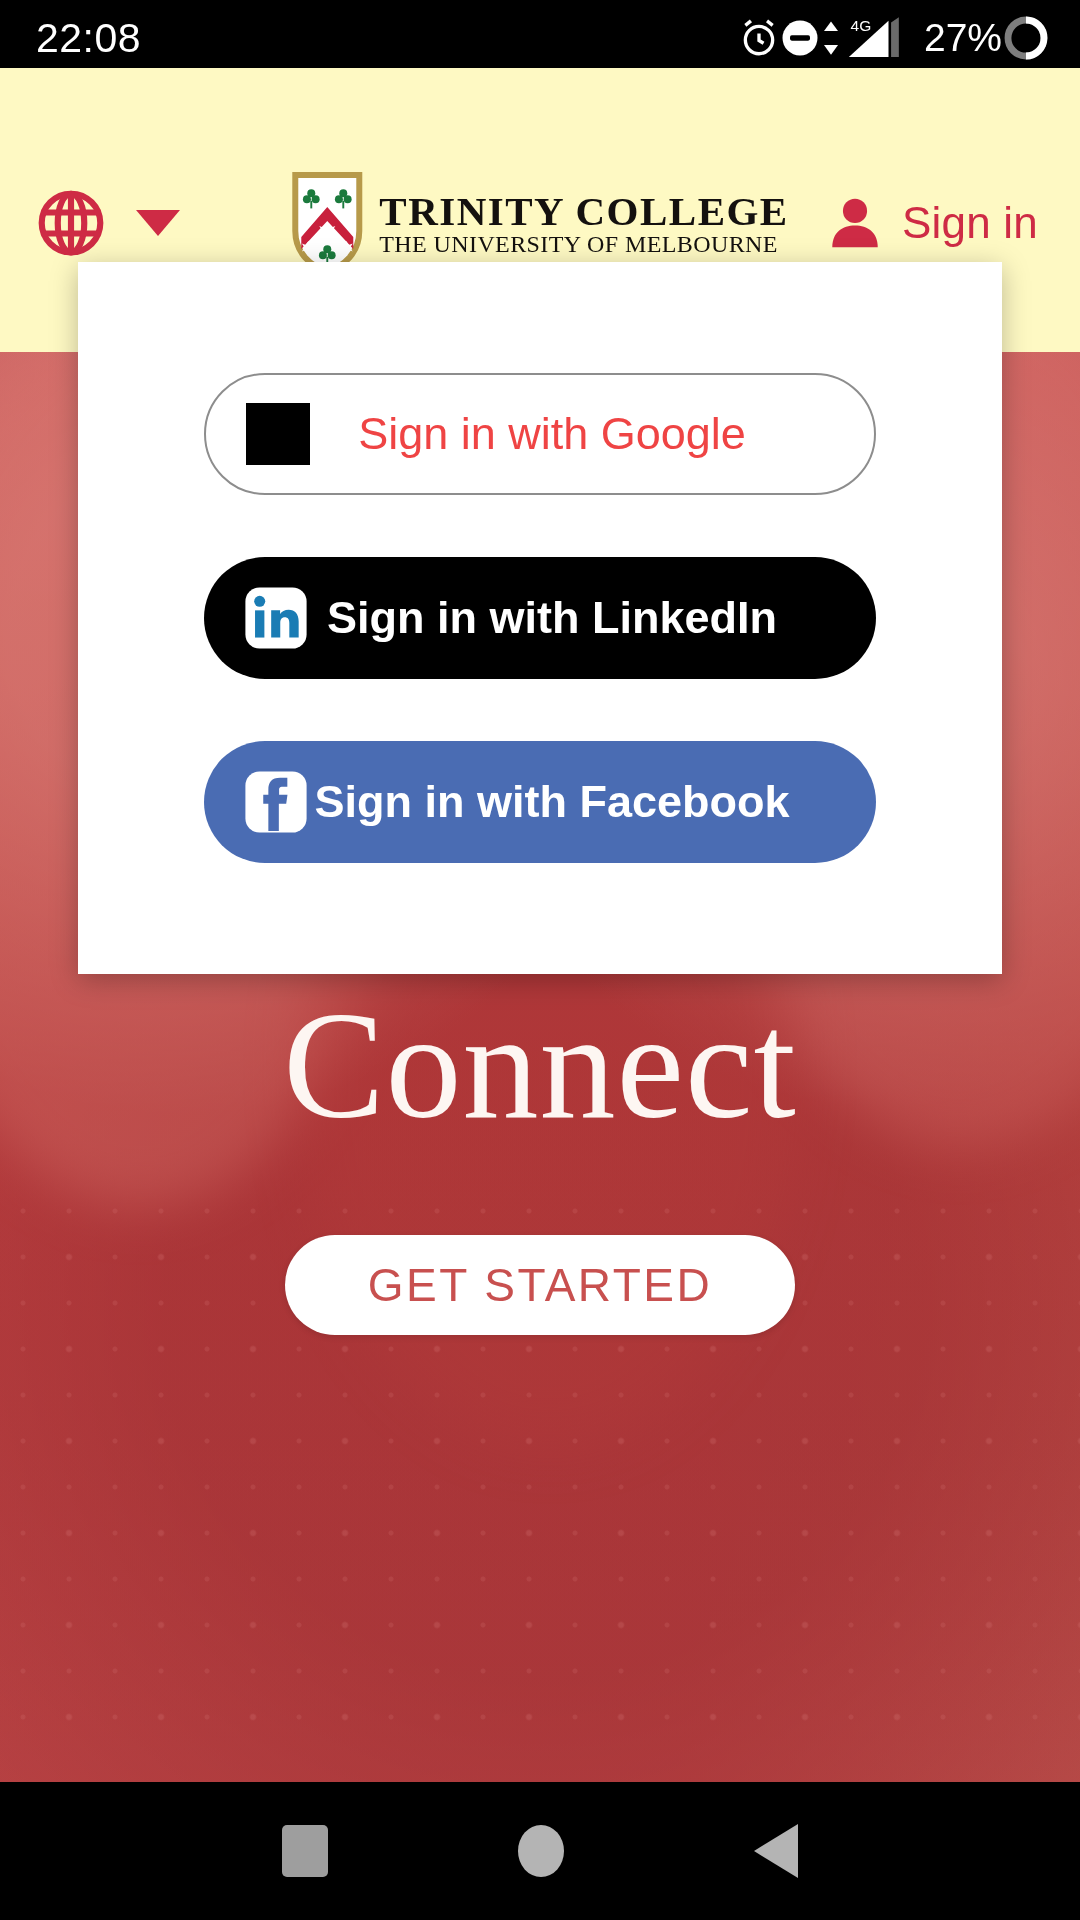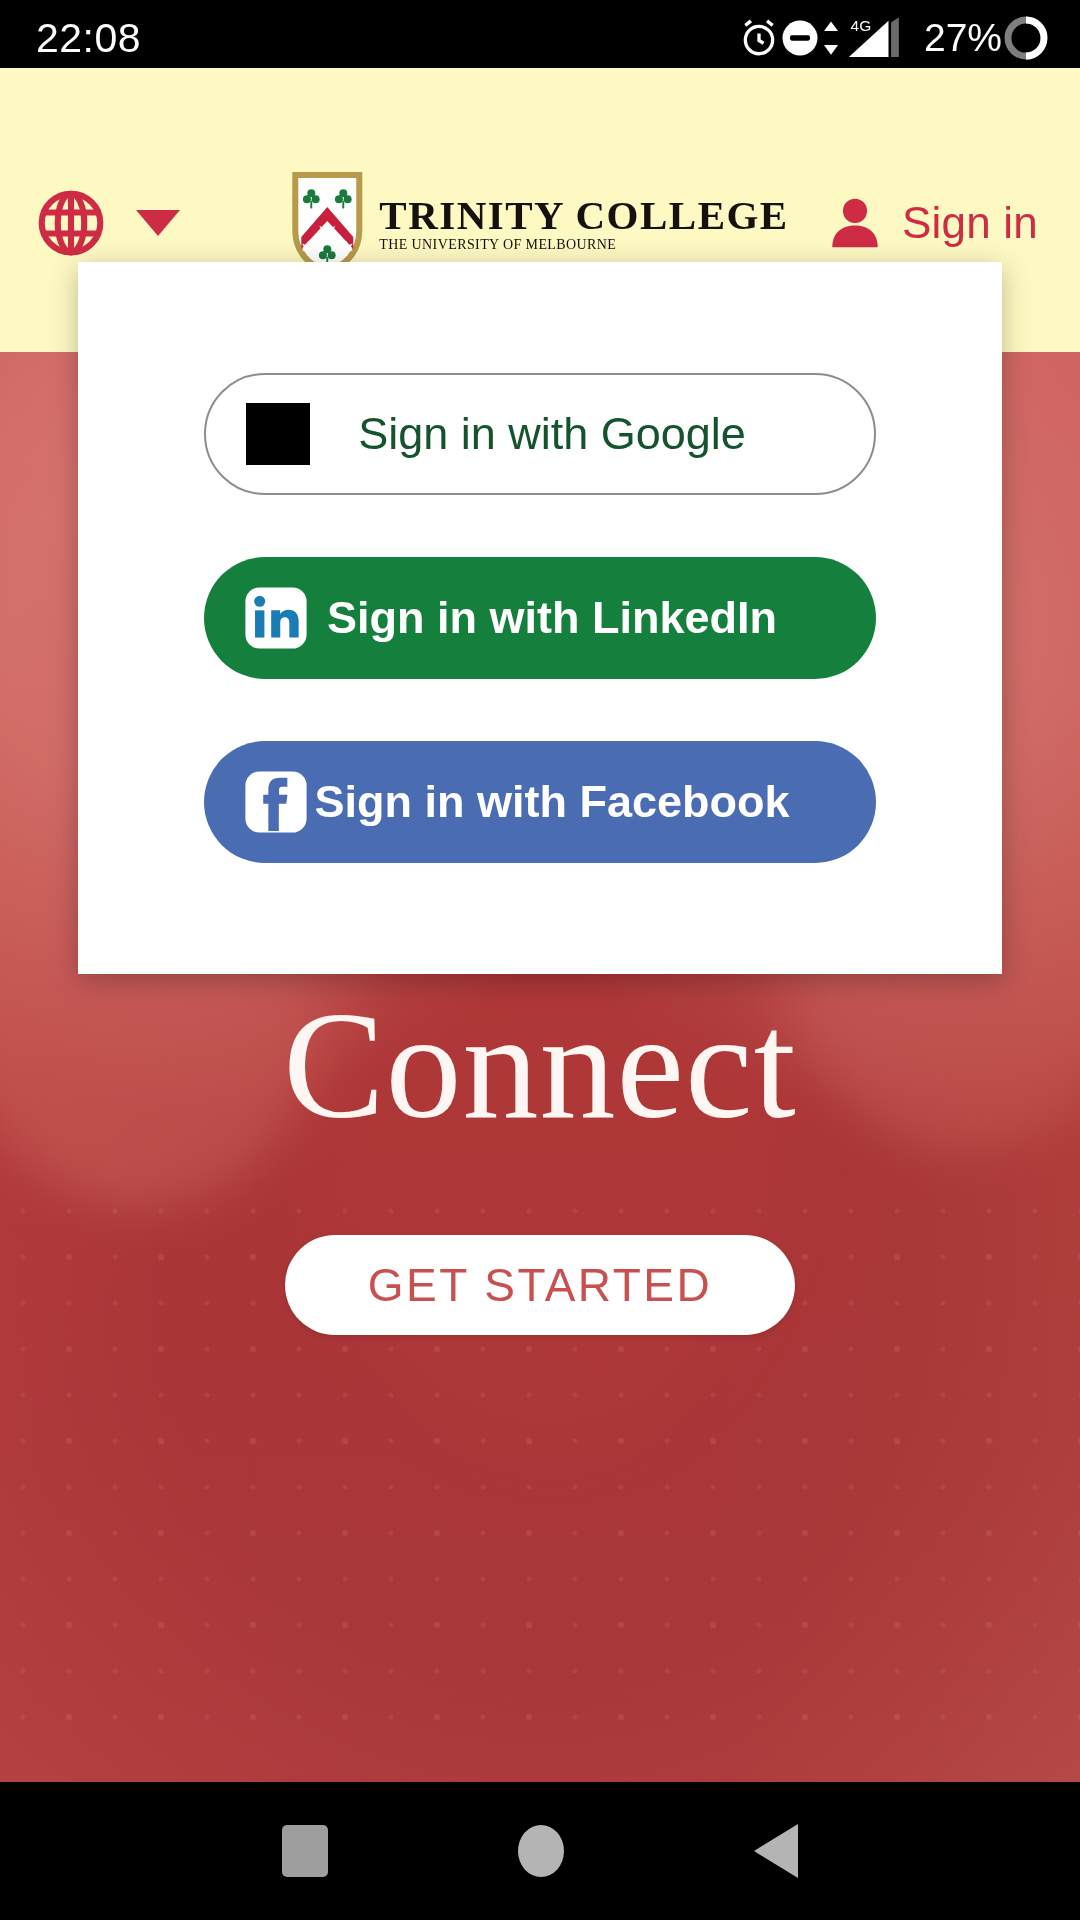--- a/index.html
+++ b/index.html
@@ -94,21 +94,21 @@
   .brand-name {
     font-family: "Liberation Serif", serif;
     font-weight: bold;
     font-size: 41px;
     letter-spacing: 1.5px;
     color: #14110f;
     white-space: nowrap;
   }
   .brand-sub {
     font-family: "Liberation Serif", serif;
-    font-size: 14px;
+    font-size: 24px;
     letter-spacing: 0.4px;
     color: #14110f;
     white-space: nowrap;
     margin-top: 7px;
   }
   .signin-btn {
     position: absolute;
     right: 42px;
     display: flex;
     align-items: center;
@@ -237,30 +237,30 @@
     text-align: center;
     margin-right: 84px;
     font-size: 45px;
     white-space: nowrap;
   }
   .btn-google {
     background: #ffffff;
     border: 2px solid #8d8d8d;
   }
   .btn-google .btn-label {
-    color: #14532d;
+    color: #ef4444;
     font-weight: normal;
   }
   .google-broken-img {
     width: 64px;
     height: 62px;
     background: #000000;
     display: block;
   }
-  .btn-linkedin { background: #15803d; }
+  .btn-linkedin { background: #000000; }
   .btn-linkedin .btn-label { color: #ffffff; font-weight: bold; }
   .btn-facebook { background: #4a6cb3; }
   .btn-facebook .btn-label { color: #ffffff; font-weight: bold; }
 
   
   .nav-bar {
     position: absolute;
     bottom: 0; left: 0;
     width: 1080px;
     height: 138px;

